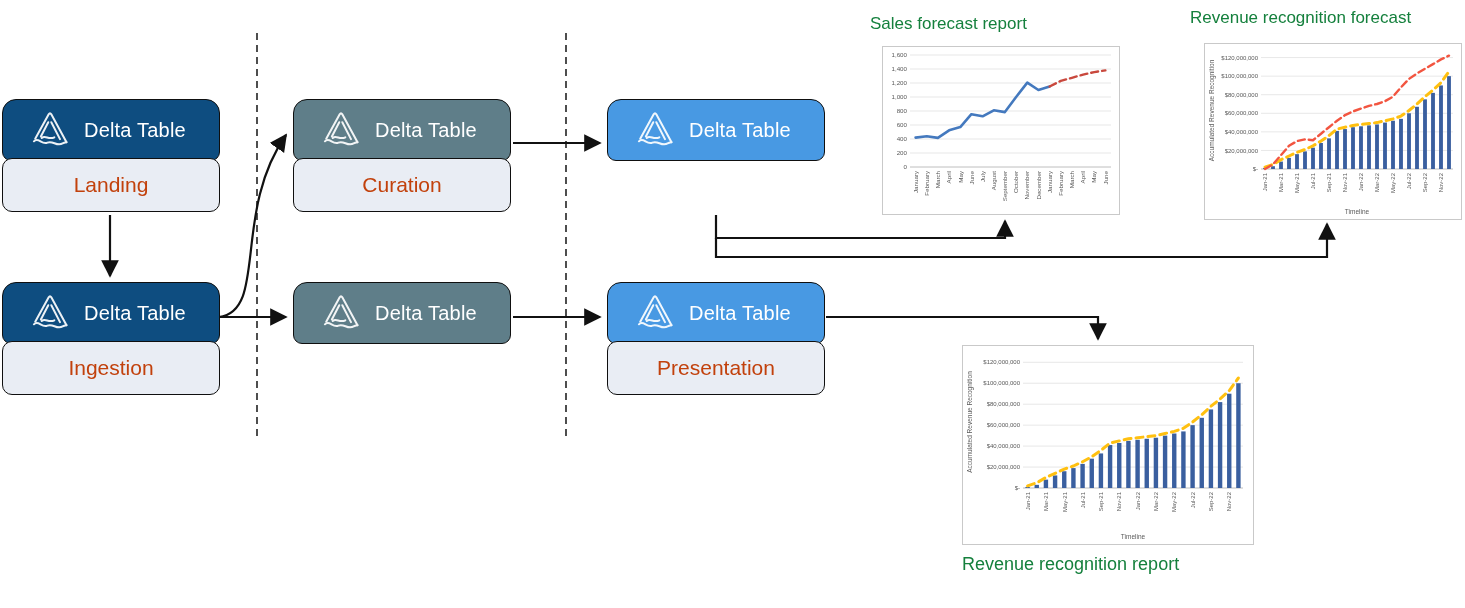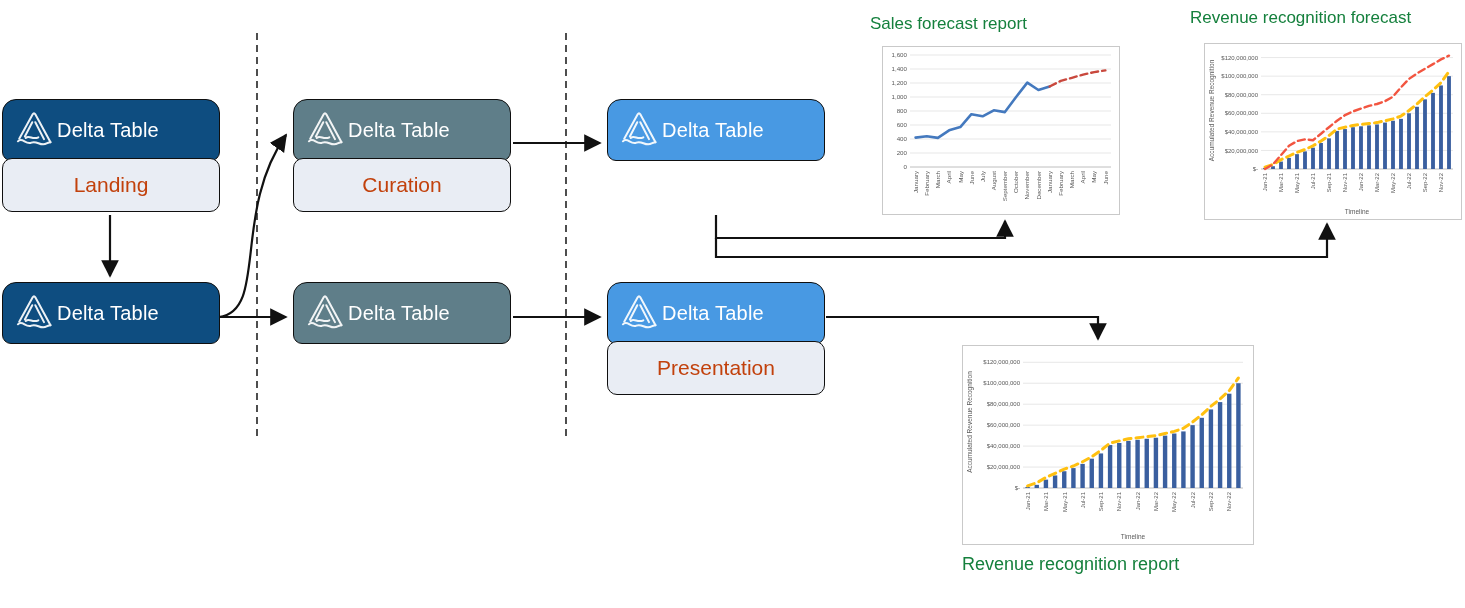--- a/index.html
+++ b/index.html
@@ -1,21 +1,21 @@
 <!DOCTYPE html>
 <html><head>
 <meta charset="utf-8">
 <style>
   html,body{margin:0;padding:0;background:#fff;}
   .canvas{position:relative;width:1465px;height:608px;background:#fff;
           font-family:"Liberation Sans",sans-serif;overflow:hidden;}
   .overlay{position:absolute;left:0;top:0;width:1465px;height:608px;pointer-events:none;}
   .node{position:absolute;width:218px;}
   .node-header{height:62px;border:1.8px solid #0f0f0f;border-radius:14px 14px 9px 9px;
-               display:flex;align-items:center;padding-left:8px;box-sizing:border-box;
+               display:flex;align-items:center;padding-left:24px;gap:11px;box-sizing:border-box;
                color:#fff;font-size:20px;letter-spacing:.2px;}
   .node-body{height:54px;margin-top:-3px;border:1.8px solid #0f0f0f;border-radius:10px;
              background:#E9EDF4;display:flex;align-items:center;justify-content:center;
              font-size:21px;color:#c2410c;box-sizing:border-box;position:relative;}
   .z1{background:#0E4D80;}
   .z2{background:#5F7E89;}
   .z3{background:#4899E3;}
   .logo-svg{width:46px;height:40px;flex:none;}
   .chart-box{position:absolute;background:#fff;border:1px solid #c9c9c9;box-sizing:content-box;}
   .chart-box svg{display:block;}
@@ -73,20 +73,21 @@
     <div class="node-body">Landing</div>
   </div>
 
   <div class="node" style="left:2px;top:282px">
     <div class="node-header z1">
       <svg class="logo-svg">
           <use href="#delta-logo"></use>
         </svg>
       <span>Delta Table</span>
     </div>
+    <div class="node-body">Ingestion</div>
   </div>
 
   <div class="node" style="left:293px;top:99px">
     <div class="node-header z2">
       <svg class="logo-svg">
           <use href="#delta-logo"></use>
         </svg>
       <span>Delta Table</span>
     </div>
     <div class="node-body">Curation</div>

